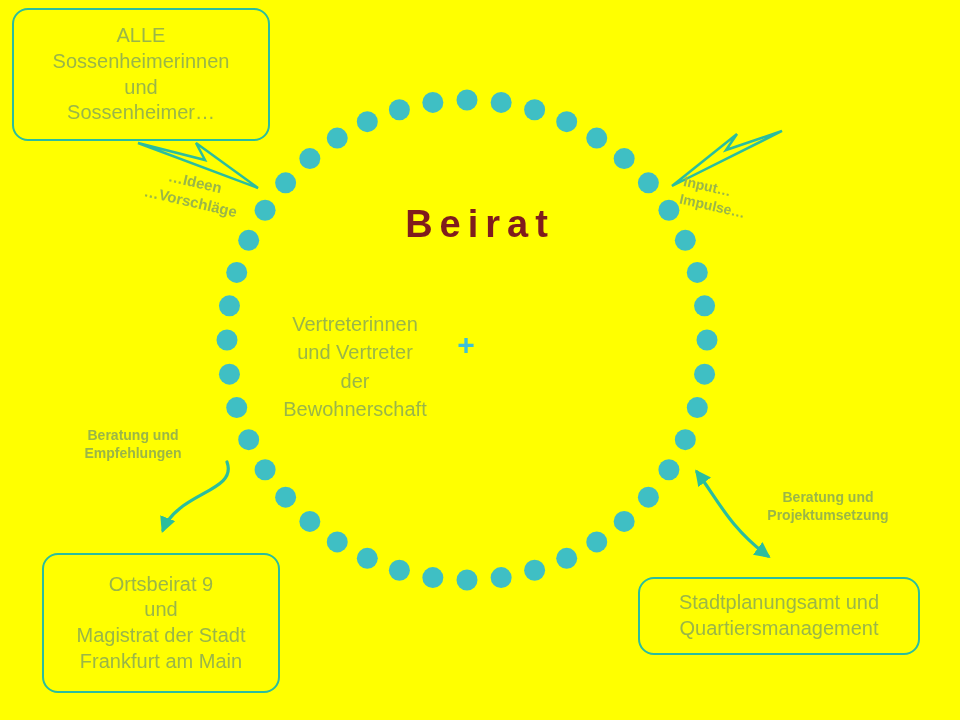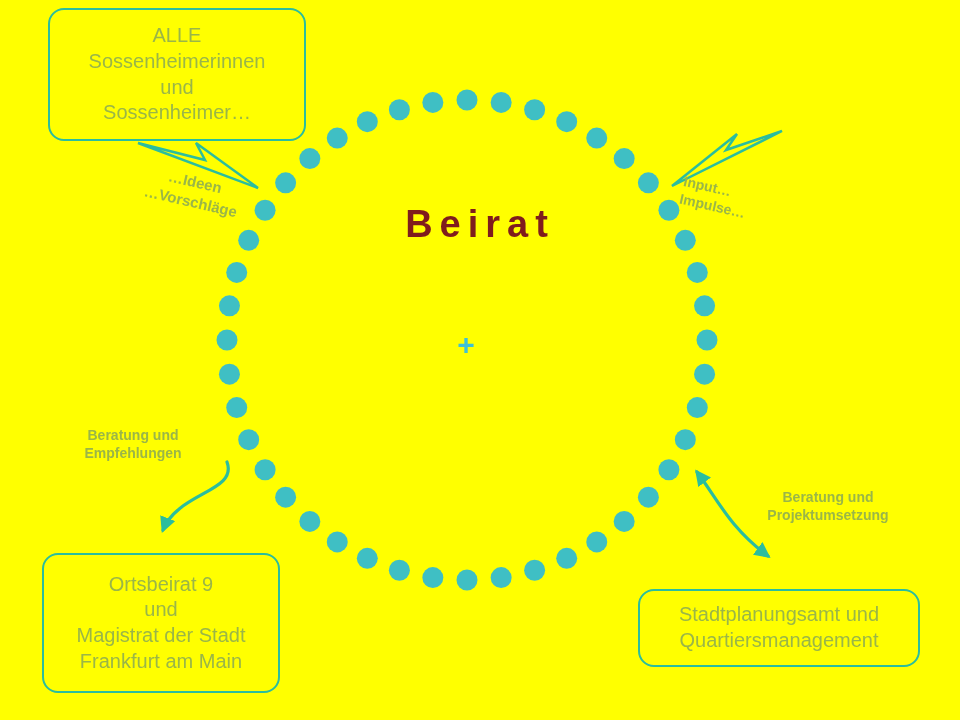--- a/index.html
+++ b/index.html
@@ -33,34 +33,33 @@
   .bubble .btext {
     display: block;
     white-space: pre-line;
     padding: 0 6px;
   }
 
   #bubble-alle {
     left: 12px;  top: 8px;
     width: 258px; height: 133px;
     font-size: 20px;
-    margin-left: 36px;
   }
   #bubble-workshops {
     left: 702px; top: 18px;
     width: 248px; height: 112px;
     font-size: 20px;
   }
   #bubble-ortsbeirat {
     left: 42px;  top: 553px;
     width: 238px; height: 140px;
     font-size: 20px;
   }
   #bubble-stadtplanung {
-    left: 638px; top: 589px;
+    left: 638px; top: 577px;
     width: 282px; height: 78px;
     font-size: 20px;
   }
 
   
   #vec {
     position: absolute;
     left: 0; top: 0;
     width: 960px; height: 720px;
     pointer-events: none;
@@ -228,20 +227,24 @@
 Frankfurt am Main</span>
   </div>
 
   <div class="bubble" id="bubble-stadtplanung">
     <span class="btext">Stadtplanungsamt und
 Quartiersmanagement</span>
   </div>
 
   <div id="beirat-title">Beirat</div>
 
+  <div class="col" id="col-left">Vertreterinnen
+und Vertreter
+der
+Bewohnerschaft</div>
 
   <div id="plus-sign">+</div>
 
 
 
   <div class="caption" id="cap-ideen">…Ideen
 …Vorschläge</div>
 
   <div class="caption" id="cap-input">Input…
 Impulse…</div>

